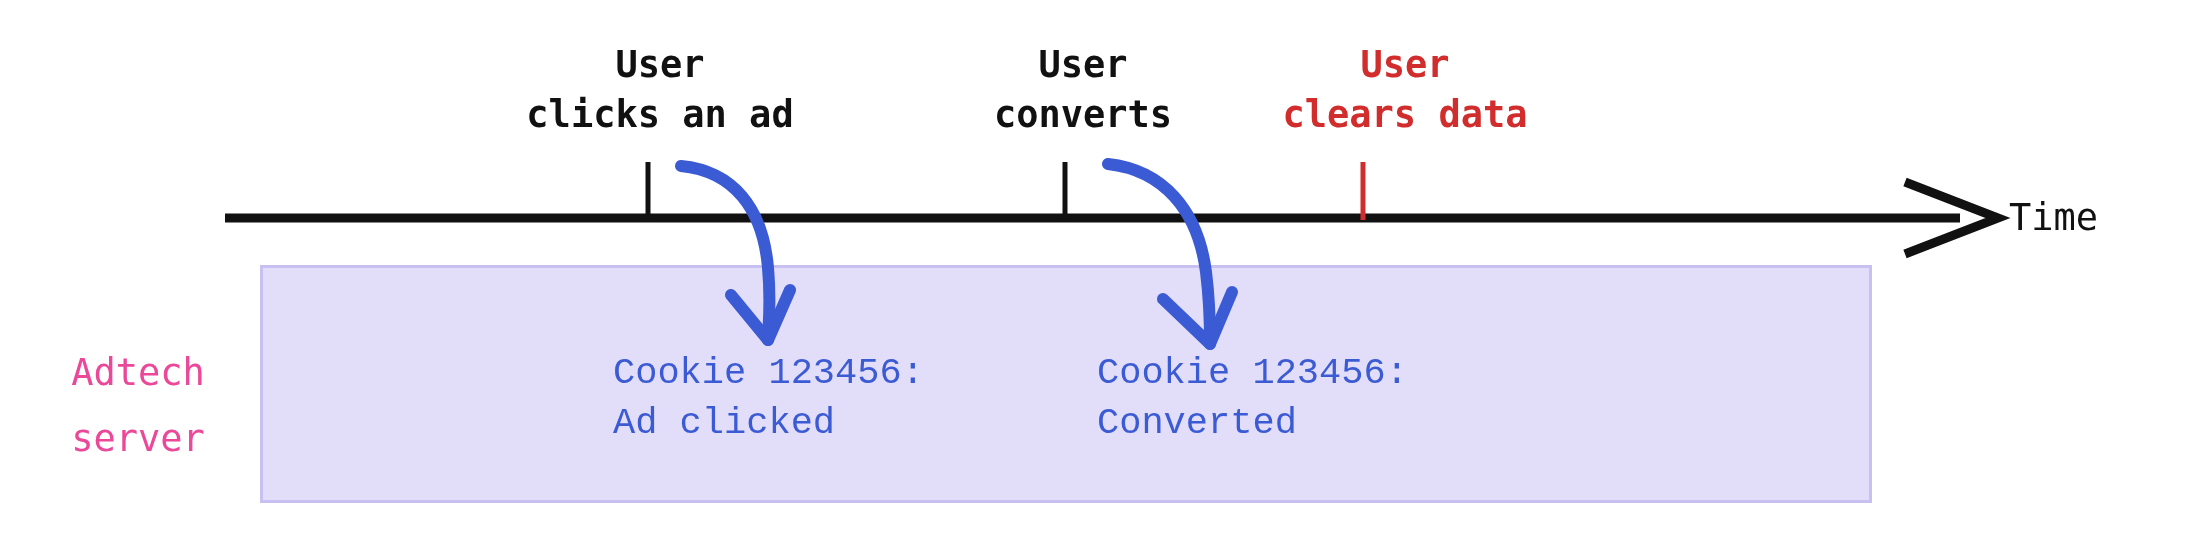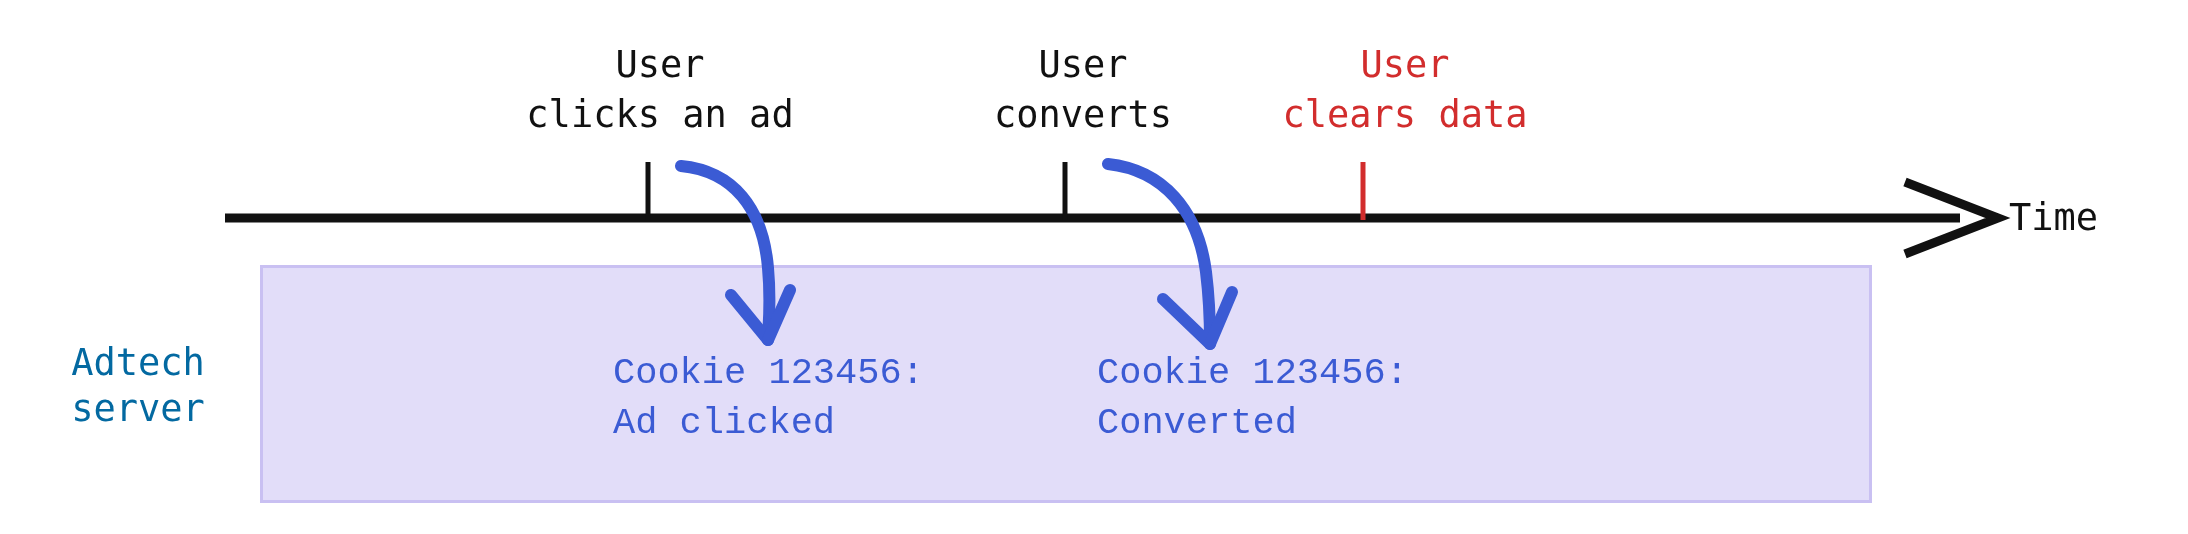--- a/index.html
+++ b/index.html
@@ -29,23 +29,23 @@
     border: 3px solid #c9c0f2;
     box-sizing: border-box;
   }
 
   .adtech-label {
     position: absolute;
     left: 28px;
     top: 340px;
     width: 220px;
     text-align: center;
-    color: #0369a1;
+    color: #ec4899;
     font-size: 37px;
-    line-height: 46px;
+    line-height: 66px;
     font-family: "DejaVu Sans Mono", monospace;
     white-space: pre-line;
     letter-spacing: 0px;
   }
 
   
   .timeline-svg {
     position: absolute;
     left: 0;
     top: 0;
@@ -66,20 +66,21 @@
   }
 
   
   .event-label {
     position: absolute;
     text-align: center;
     font-size: 37px;
     line-height: 50px;
     font-family: "DejaVu Sans Mono", monospace;
     white-space: pre-line;
+    font-weight: bold;
   }
   .event-label.black { color: #111111; }
   .event-label.red   { color: #d22d2d; }
 
   .ev1 { left: 455px;  top: 40px; width: 410px; }
   .ev2 { left: 878px;  top: 40px; width: 410px; }
   .ev3 { left: 1200px; top: 40px; width: 410px; }
 
   
   .log-entry {

